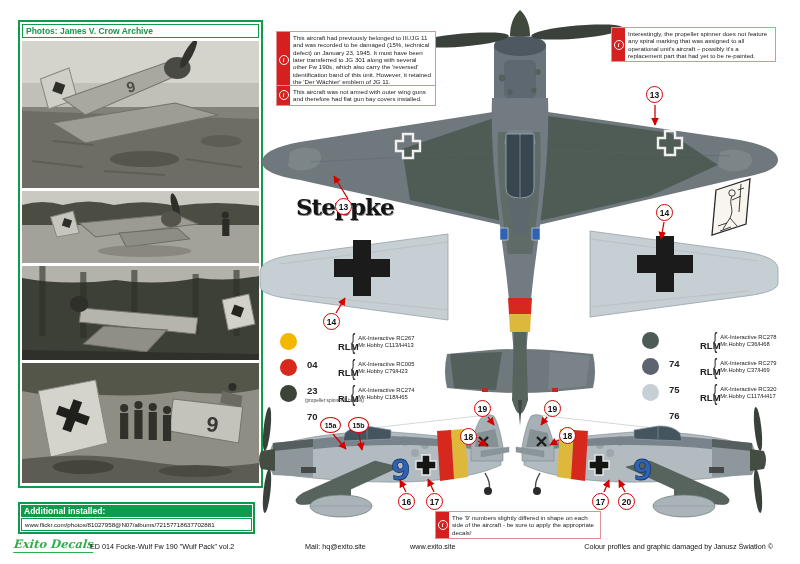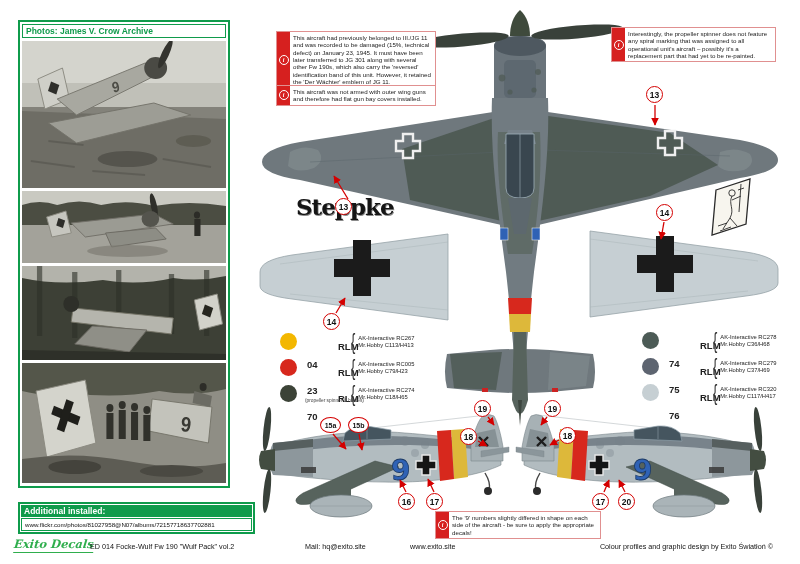--- a/index.html
+++ b/index.html
@@ -1,19 +1,19 @@
 <!DOCTYPE html>
 <html><head>
 <meta charset="utf-8">
 <style>
   html,body{margin:0;padding:0;background:#e9e9e9;}
   #page{position:relative;width:800px;height:564px;background:#ffffff;overflow:hidden;
         font-family:"Liberation Sans",sans-serif;color:#111;}
   
-  .photos-panel{position:absolute;left:18px;top:20px;width:212px;height:468px;
+  .photos-panel{position:absolute;left:18px;top:20px;width:245px;height:468px;
     border:2px solid #0f9b4b;padding:2px;box-sizing:border-box;background:#fff;}
   .photos-header{border:1px solid #0f9b4b;color:#0f9b4b;font-size:8.5px;font-weight:600;
     padding:1px 3px;margin-bottom:3px;line-height:10px;}
   .photo{display:block;width:100%;margin-bottom:3px;background:#b9b9b2;}
   
   .note{position:absolute;display:flex;border:1px solid #e09090;background:#fff;z-index:30;}
   .note-icon{flex:0 0 13px;background:#d6201f;display:flex;align-items:center;justify-content:center;}
   .ni-circle{width:8px;height:8px;border:1px solid #fff;border-radius:50%;color:#fff;
     font:italic bold 6px "Liberation Serif",serif;display:flex;align-items:center;justify-content:center;}
   .note-text{padding:2px 3px;font-size:6.2px;line-height:1.18;color:#222;}
@@ -368,15 +368,15 @@
 
   <div class="refs-panel">
     <div class="refs-header">Additional installed:</div>
     <div class="refs-url">www.flickr.com/photos/81027958@N07/albums/72157718637702881</div>
   </div>
 
   <div class="footer-item logo">Exito Decals</div>
   <div class="footer-item" style="left:90px;top:542px;">ED 014   Focke-Wulf Fw 190 "Wulf Pack" vol.2</div>
   <div class="footer-item" style="left:305px;top:542px;">Mail: hq@exito.site</div>
   <div class="footer-item" style="left:410px;top:542px;">www.exito.site</div>
-  <div class="footer-item" style="right:27px;top:542px;">Colour profiles and graphic design by Exito Światłoń ©</div>
+  <div class="footer-item" style="right:27px;top:542px;">Colour profiles and graphic damaged by Janusz Światłoń ©</div>
 
 </div>
 
 </body></html>

